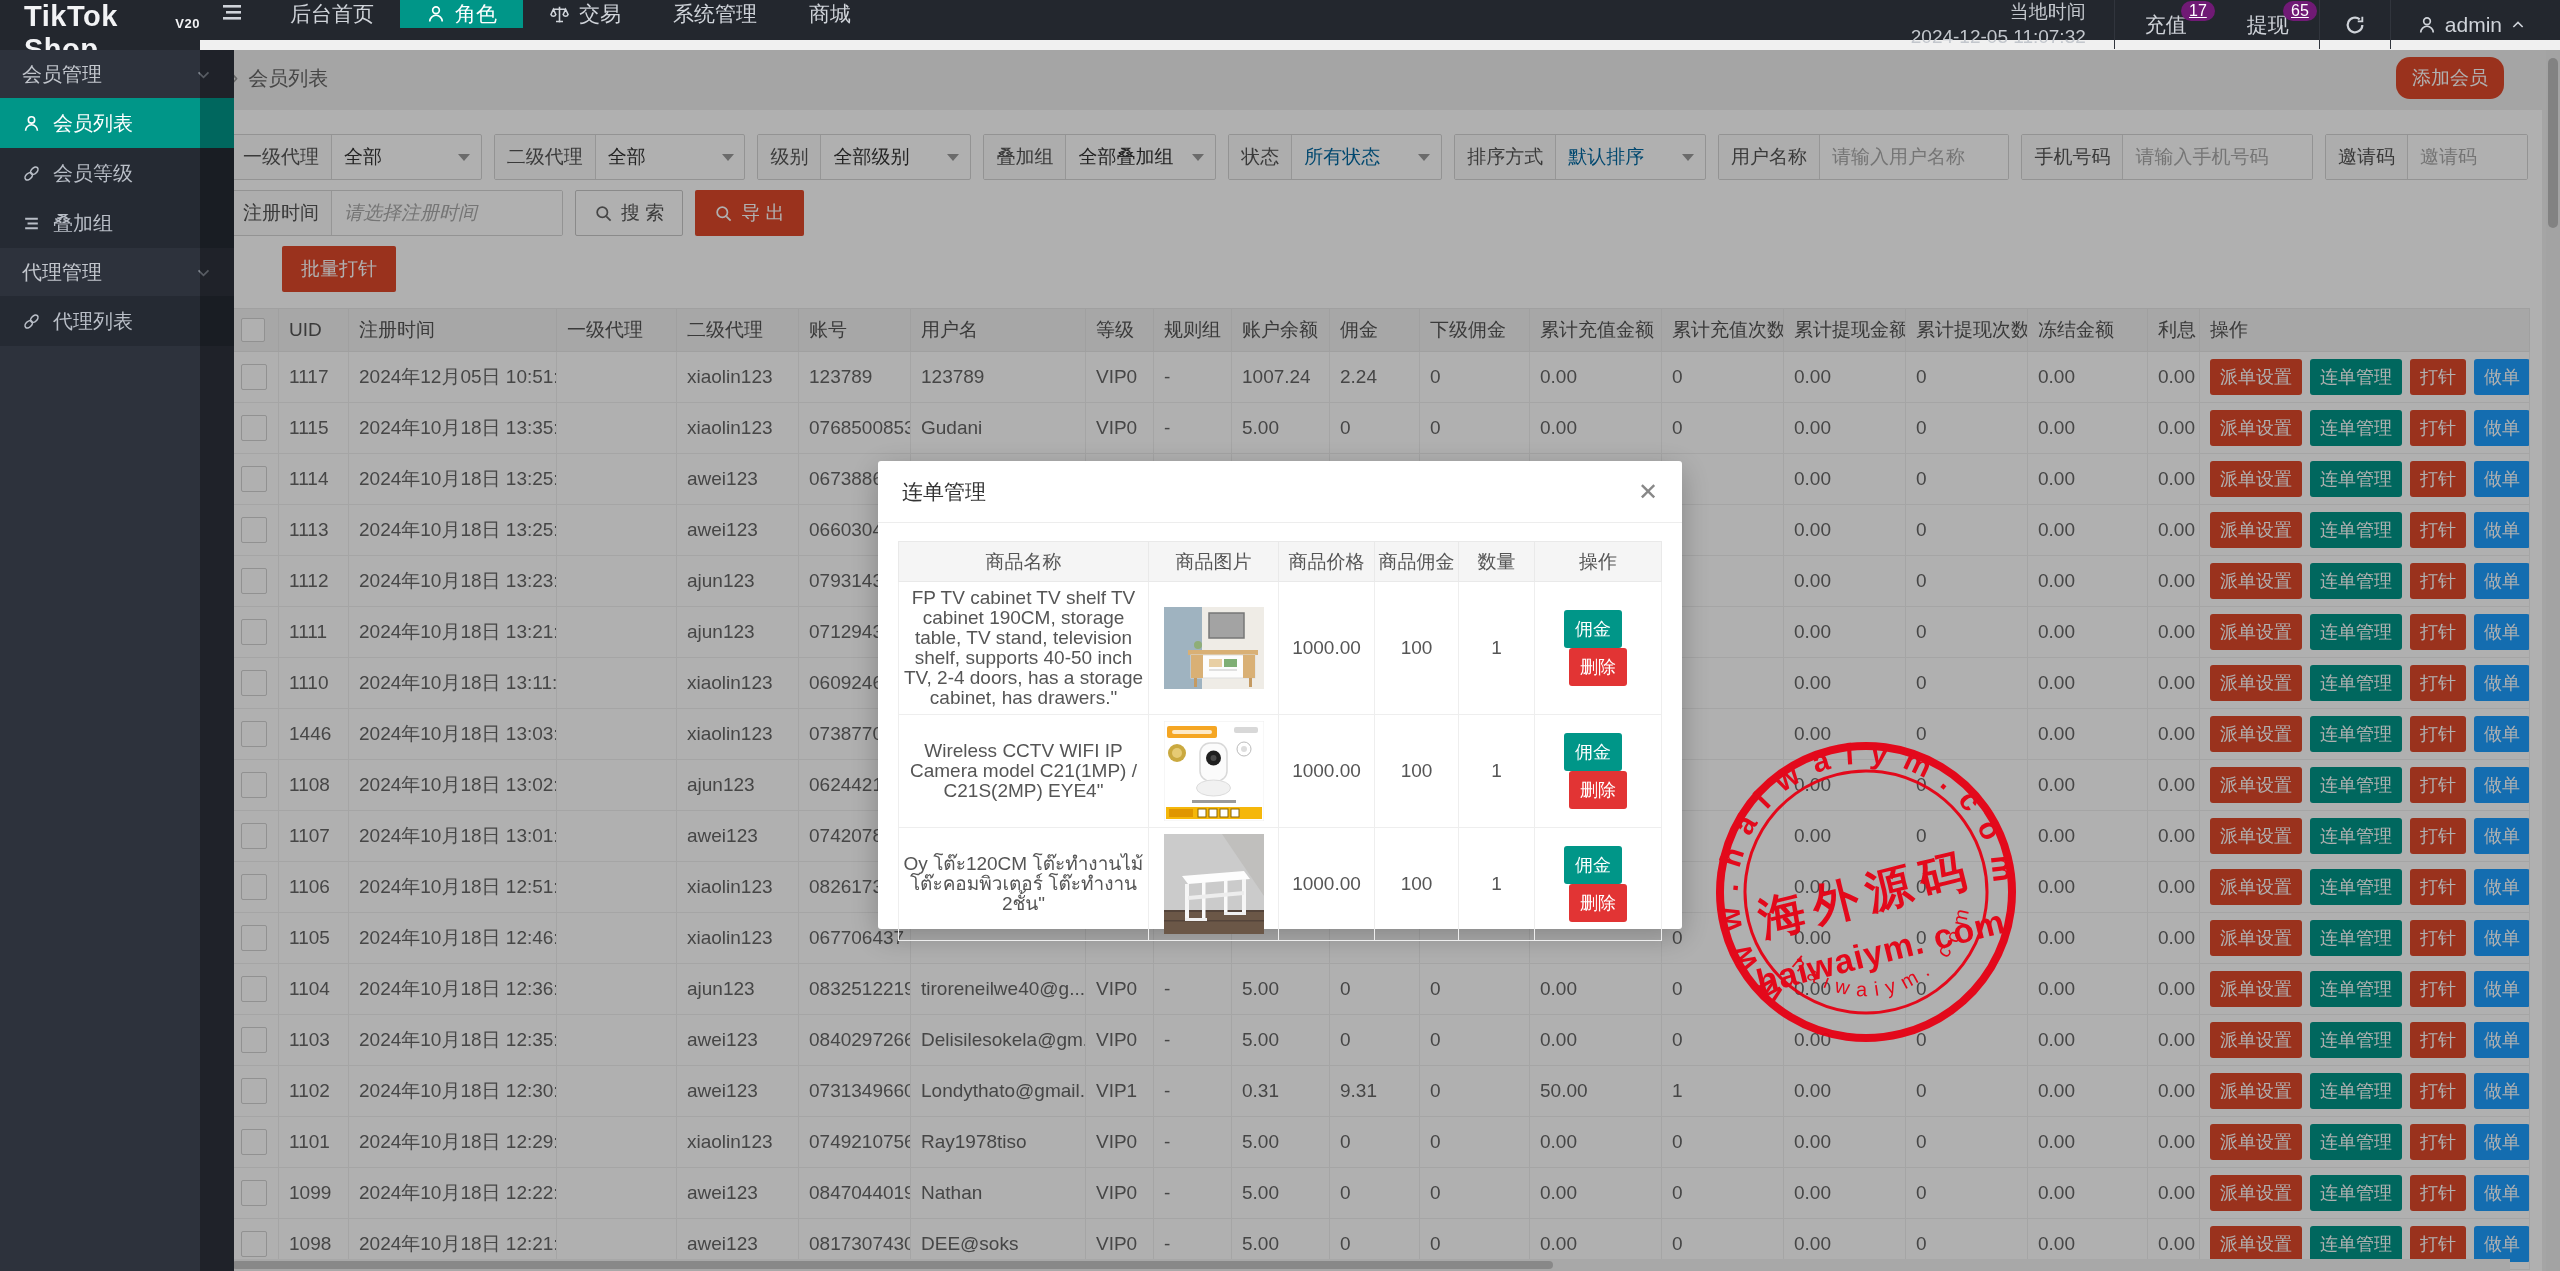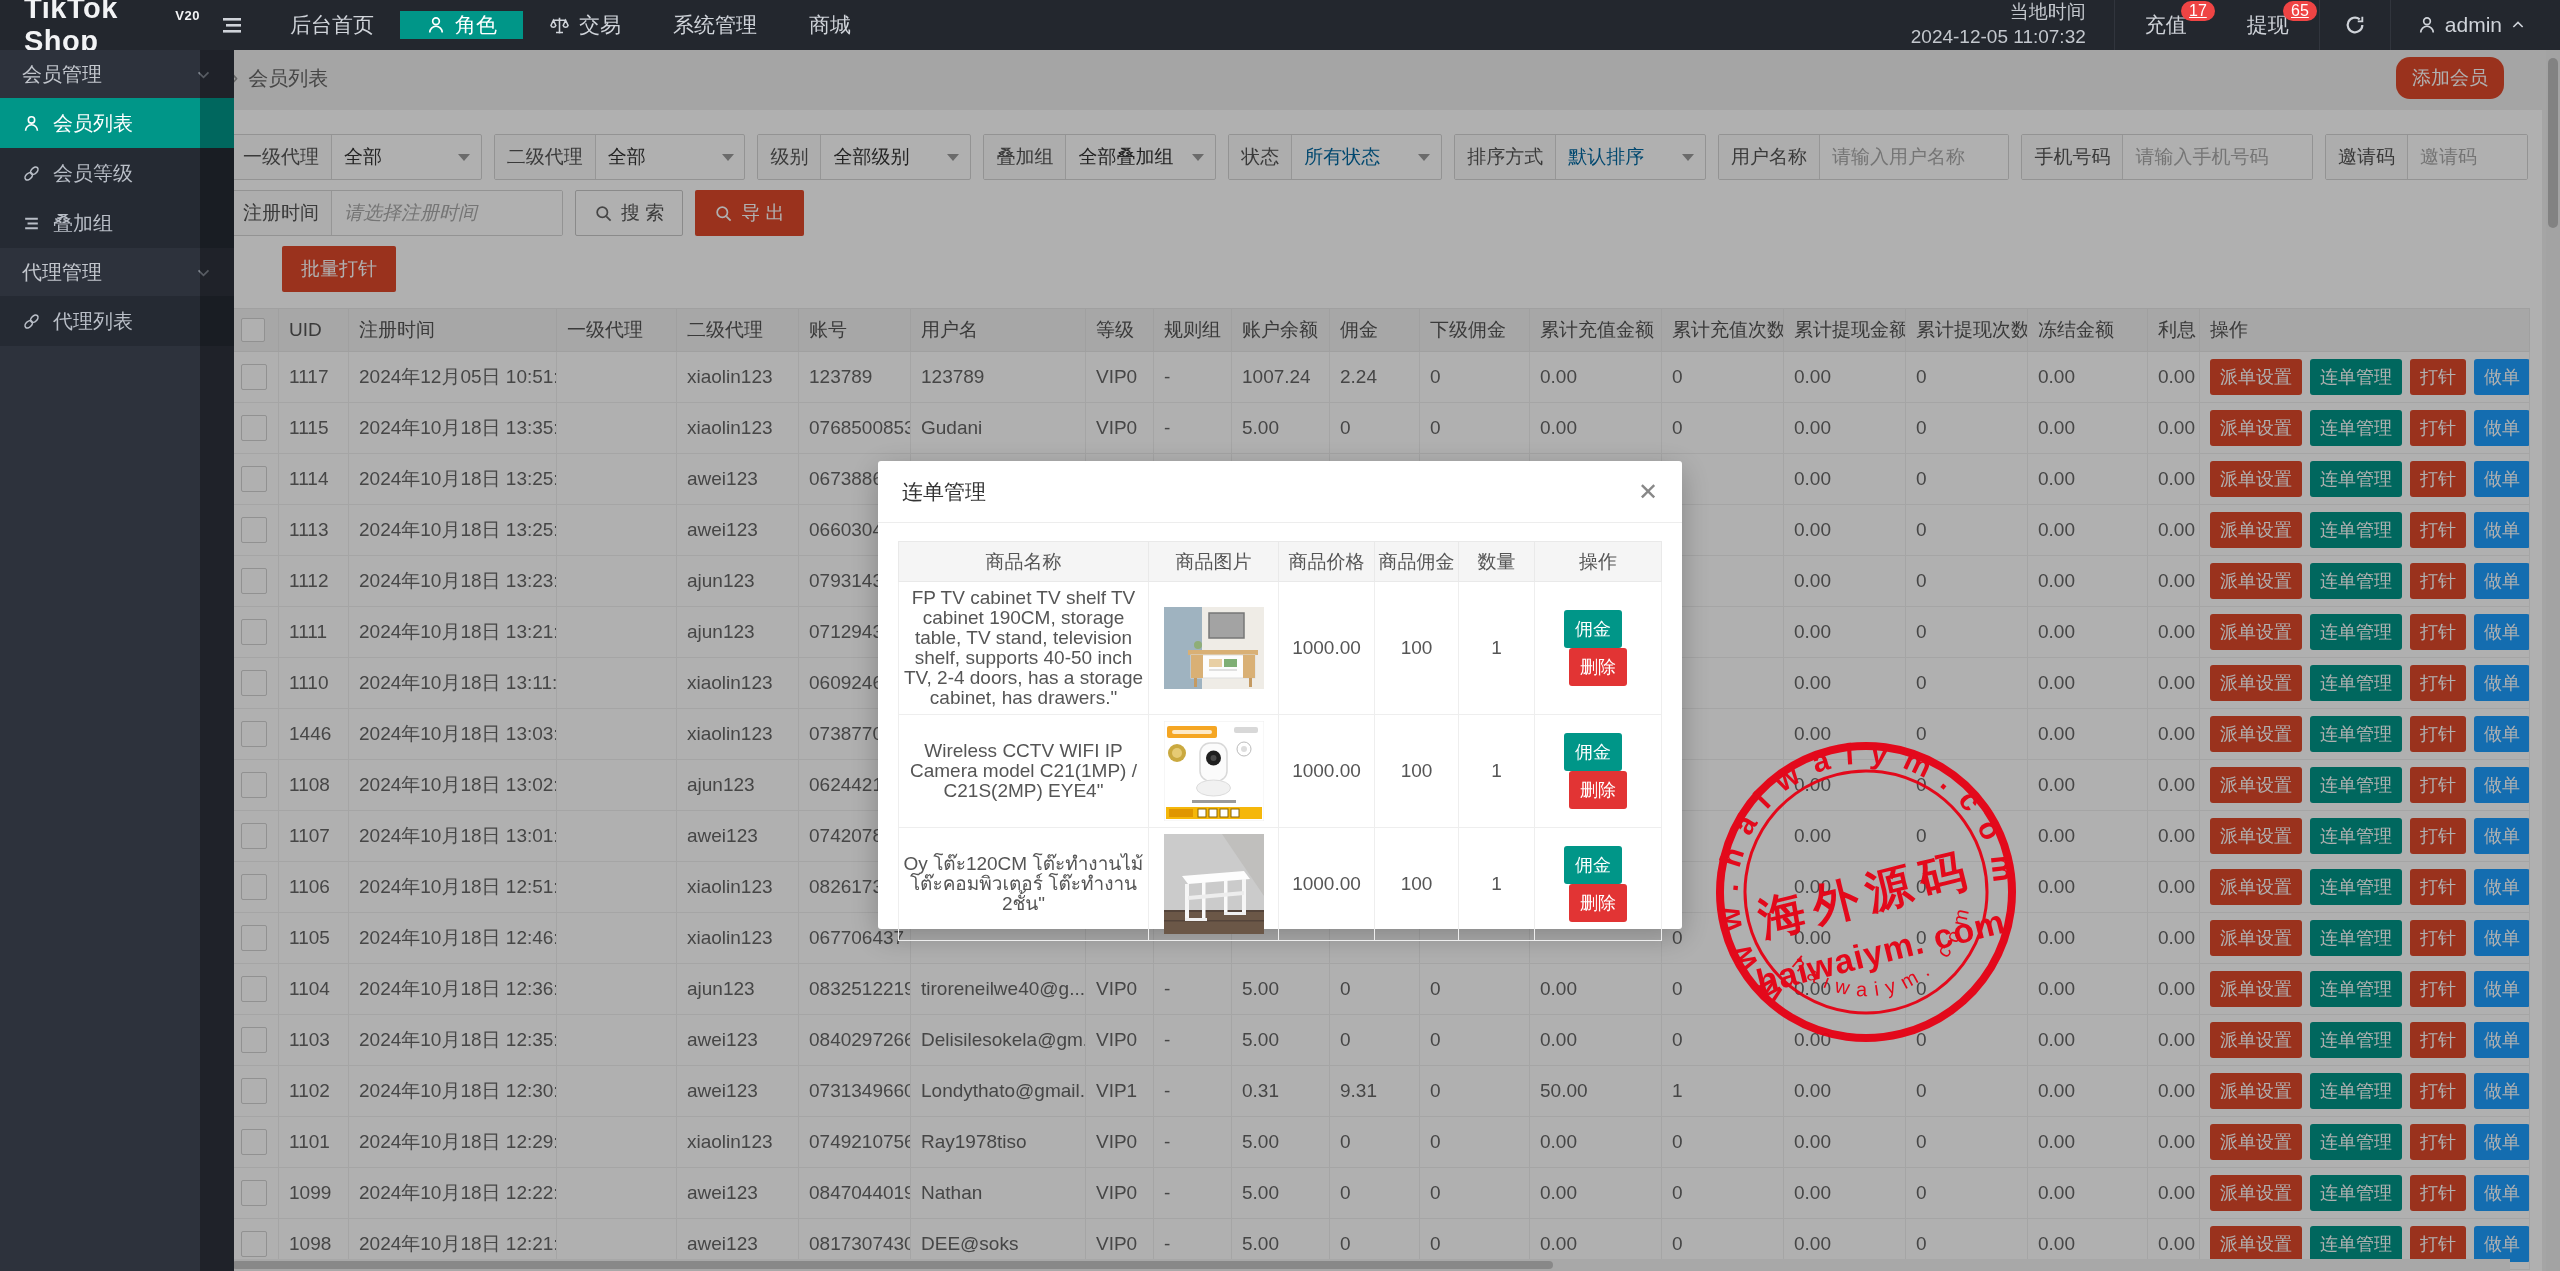--- a/index.html
+++ b/index.html
@@ -1,32 +1,32 @@
 <!DOCTYPE html>
 <html><head>
 <meta charset="utf-8">
 <style>
   * { margin:0; padding:0; box-sizing:border-box; }
   html,body { width:2560px; height:1271px; overflow:hidden;
     font-family:"Liberation Sans","DejaVu Sans",sans-serif; background:#f0f0f0; }
 
   
-  .navbar { position:fixed; left:0; top:0; right:0; height:50px; background:#23272e;
-    display:flex; align-items:center; z-index:30; color:#cfd3d9; }
+  .navbar { position:fixed; left:0; top:0; right:0; height:40px; background:#23272e;
+    display:flex; align-items:flex-start; z-index:30; color:#cfd3d9; }
   .logo { width:200px; display:flex; align-items:center; padding-left:24px; color:#f2f3f5;
     font-size:29px; font-weight:bold; letter-spacing:.5px; background:#23272e; }
   .logo sup { font-size:13px; margin-left:3px; top:-10px; position:relative; }
   .nav-burger { width:64px; display:flex; align-items:center; justify-content:center; cursor:pointer; }
   .nav-item { display:flex; align-items:center; gap:9px; padding:0 26px; font-size:21px; cursor:pointer; color:#d0d4da; }
   .nav-item.active { background:#009688; color:#fff; }
   .nav-right { margin-left:auto; display:flex; align-items:stretch; }
   .nav-time { display:flex; flex-direction:column; justify-content:center; align-items:flex-end;
     padding:0 28px; font-size:19px; line-height:1.3; color:#c3c7cd; border-right:1px solid #31353d; }
   .nav-link { position:relative; display:flex; align-items:center; padding:0 30px; font-size:21px; cursor:pointer; }
-  .nav-badge { position:absolute; top:1px; right:2px; background:#ef4444; color:#fff; font-size:16px;
+  .nav-badge { position:absolute; top:1px; right:2px; background:#701a75; color:#fff; font-size:16px;
     border-radius:10px; padding:1px 8px; line-height:18px;text-decoration:underline; }
   .nav-refresh { display:flex; align-items:center; padding:0 24px; border-right:1px solid #31353d; border-left:1px solid #31353d; cursor:pointer; }
   .nav-admin { display:flex; align-items:center; gap:8px; padding:0 34px 0 26px; font-size:21px; cursor:pointer; }
   .icon-svg { display:inline-block; vertical-align:middle; }
 
   
   .sidebar { position:fixed; left:0; top:50px; bottom:0; width:234px; background:#2d323c; z-index:30; }
   .side-group-title { height:48px; display:flex; align-items:center; padding:0 22px; color:#c2c6cd;
     font-size:20px; cursor:pointer; }
   .side-group-title .chev { margin-left:auto; opacity:.75; }

